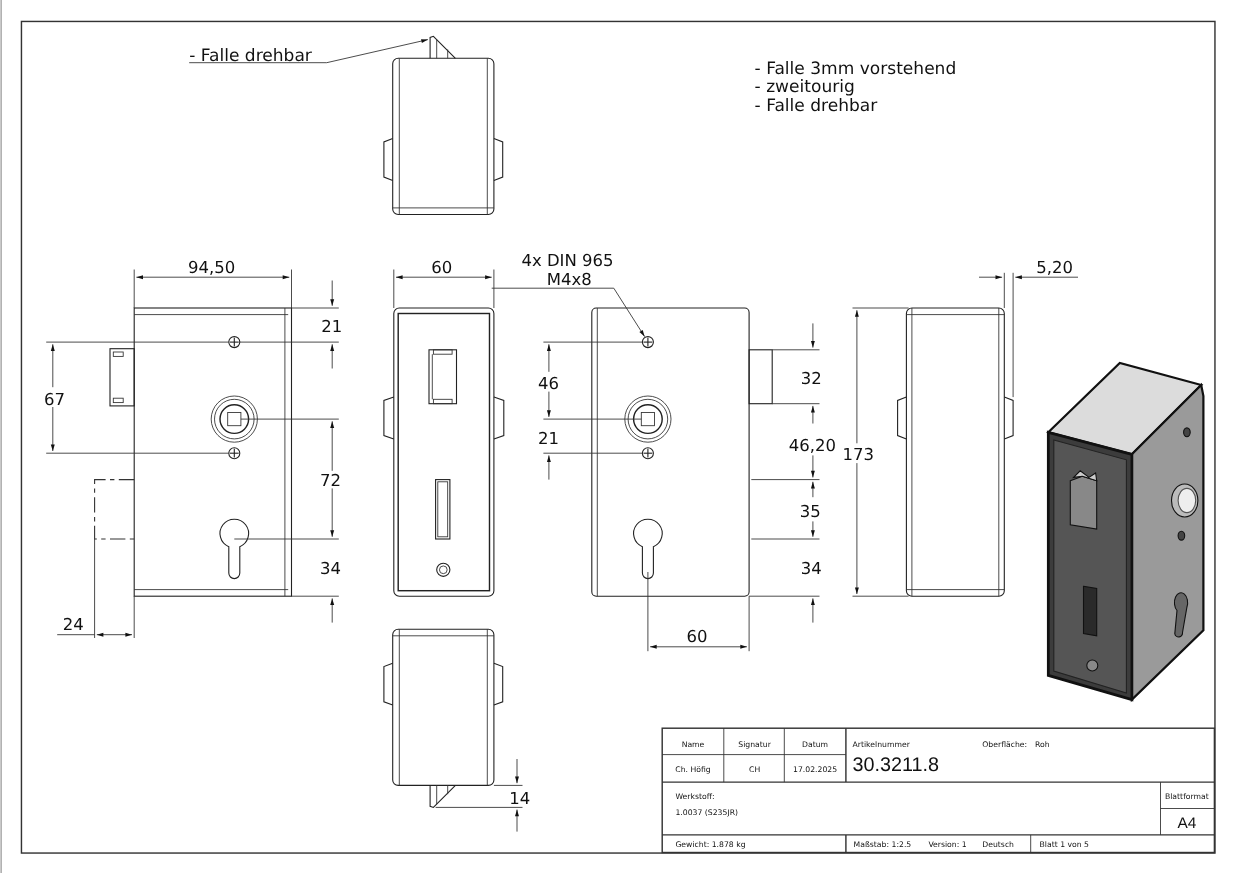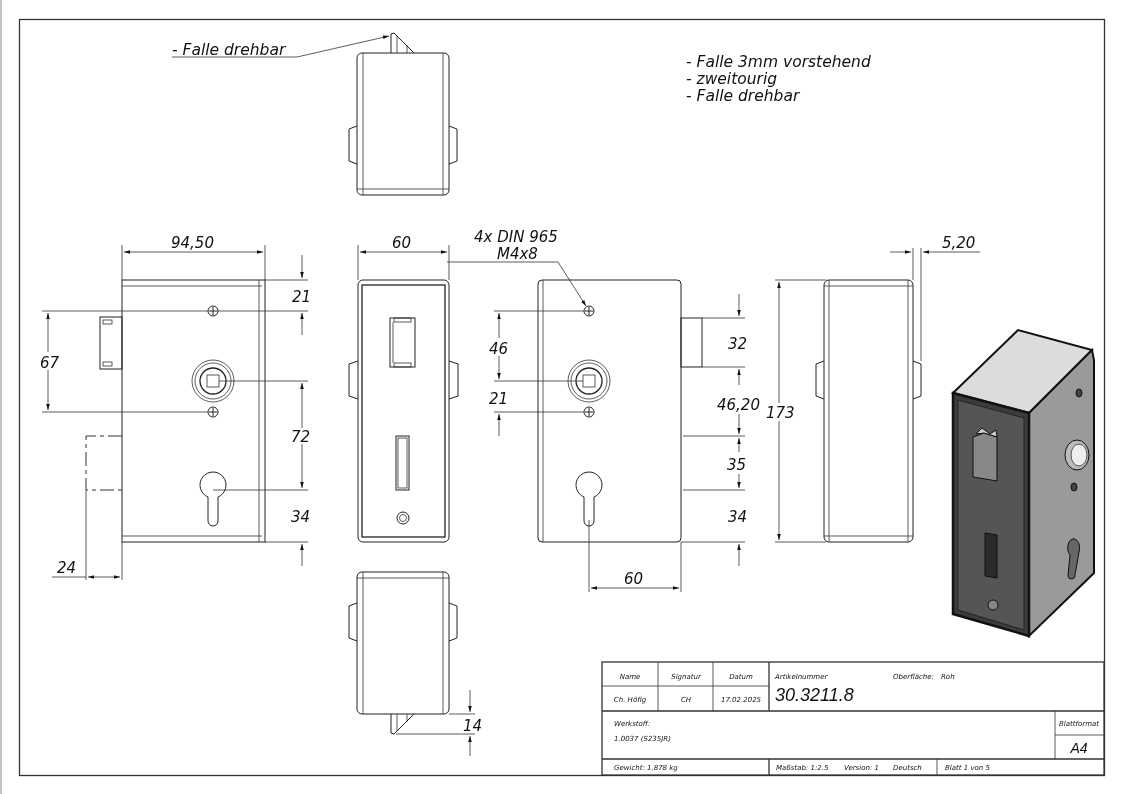--- a/index.html
+++ b/index.html
@@ -1,17 +1,17 @@
 <!DOCTYPE html>
 <html><head>
   <meta charset="utf-8">
   <style>
     html, body { margin: 0; padding: 0; background: #ffffff; }
     body { width: 1123px; height: 794px; position: relative; overflow: hidden; font-family: "DejaVu Sans", sans-serif; }
-    #sheet { position: absolute; left: 0; top: 0; width: 1123px; height: 794px; font-style: italic; }
+    #sheet { position: absolute; left: 0; top: 0; width: 1123px; height: 794px; }
     svg text { font-family: "DejaVu Sans", sans-serif; fill: #111; }
     .ln { stroke: #222; stroke-width: 1; fill: none; }
     .ln2 { stroke: #222; stroke-width: 1.3; fill: none; }
     .thin { stroke: #333; stroke-width: 0.8; fill: none; }
     .dash { stroke: #333; stroke-width: 1; fill: none; stroke-dasharray: 14 4 4 4; }
     .dim { font-size: 15px; }
     .note { font-size: 15.5px; }
     .tb-small { font-size: 7px; }
     .tb-big { font-size: 18px; font-family: "Liberation Sans", sans-serif; }
     .tb-a4 { font-size: 14px; font-family: "Liberation Sans", sans-serif; }

